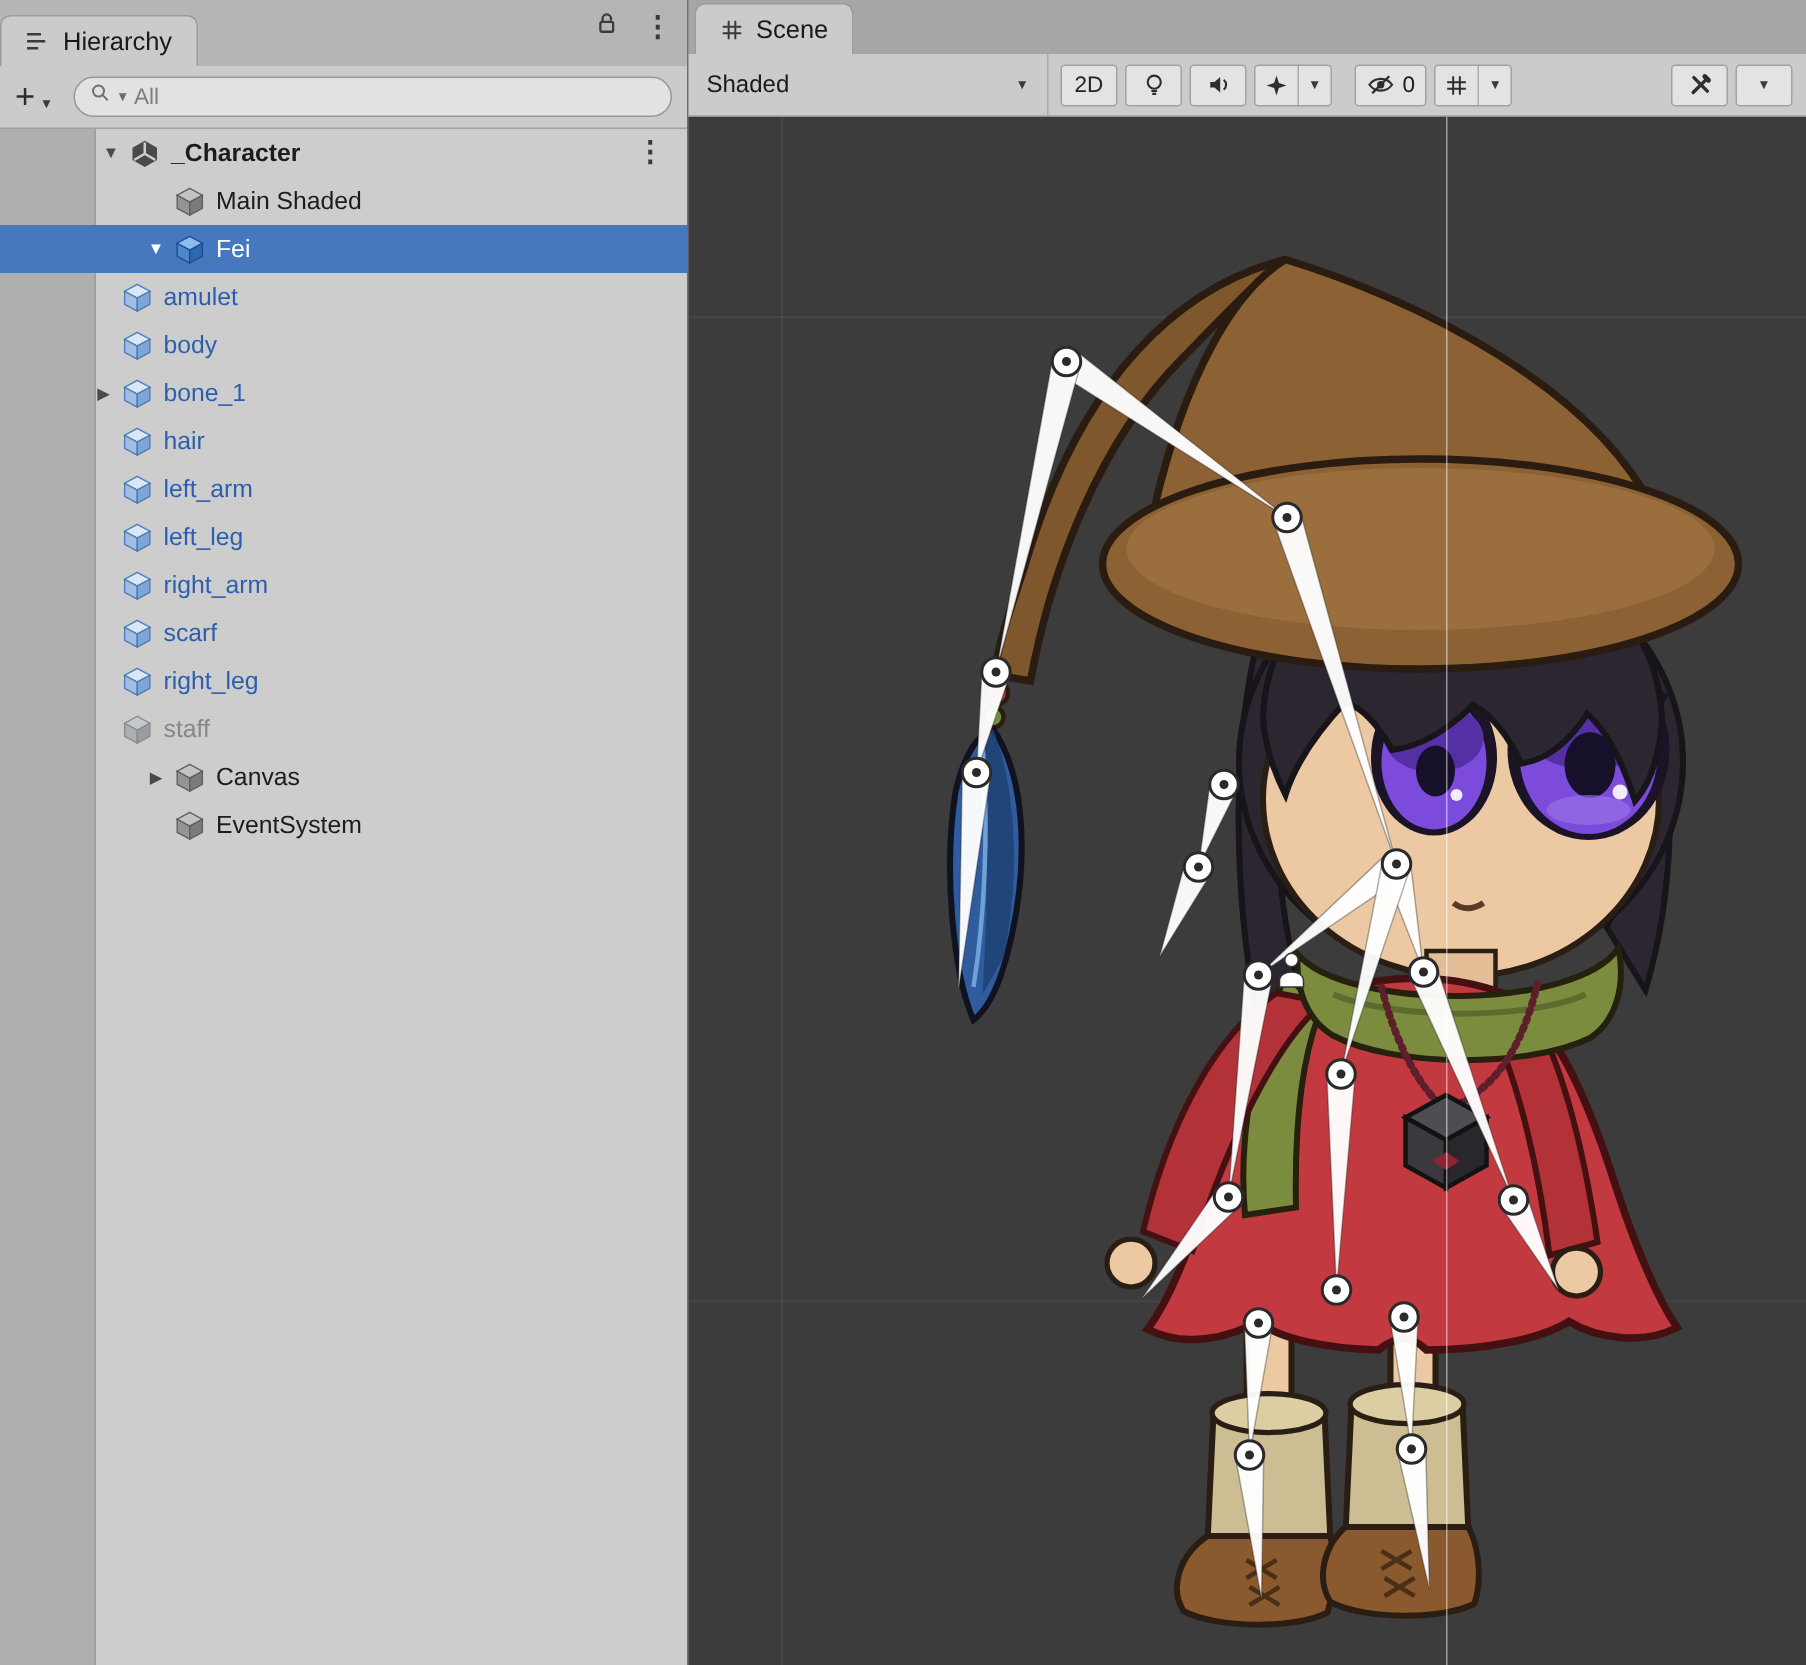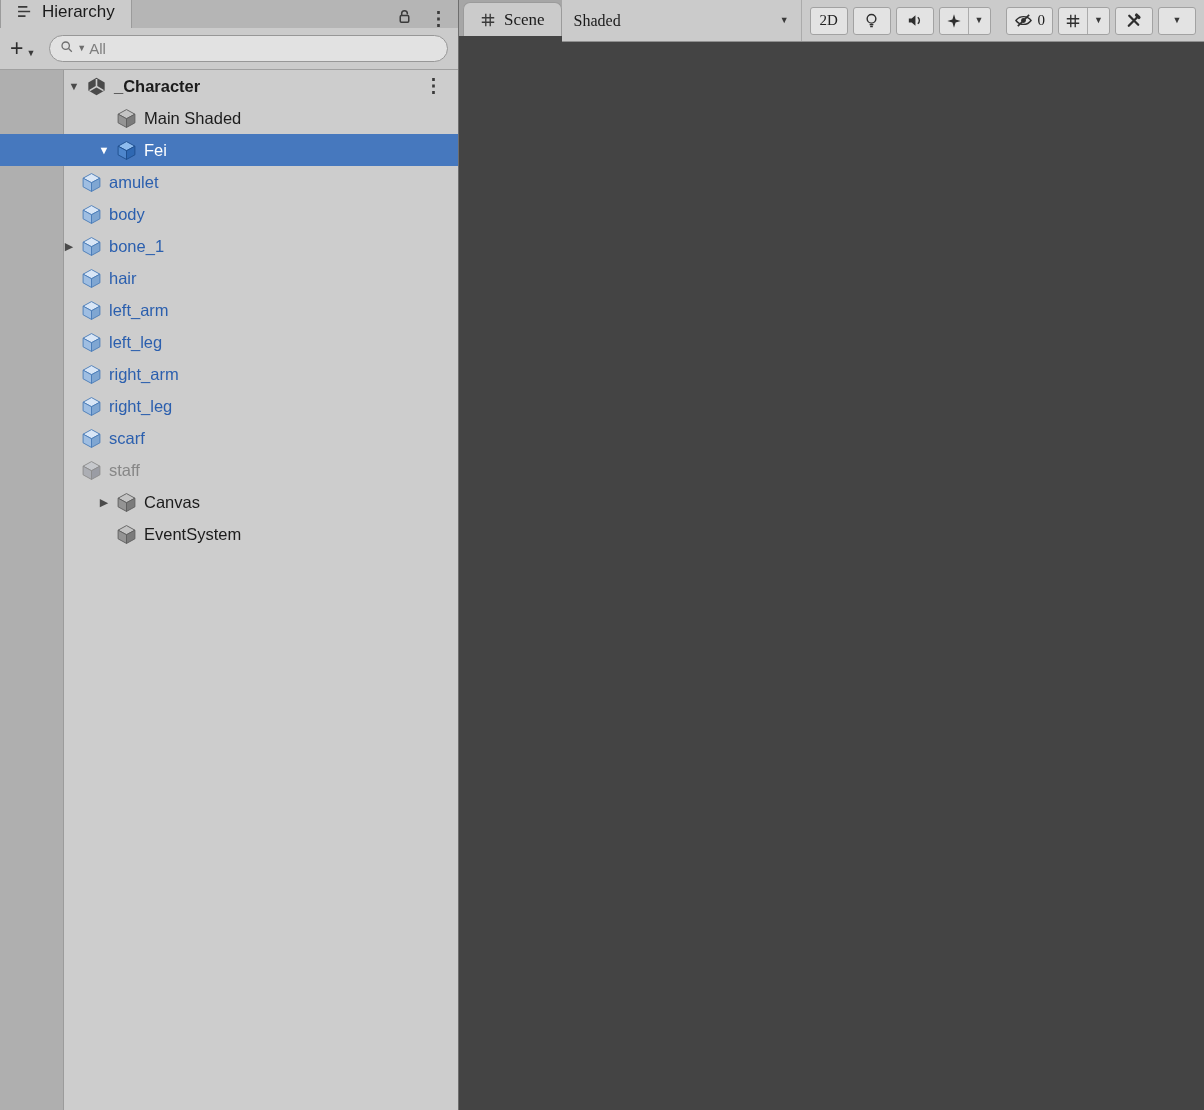--- a/index.html
+++ b/index.html
@@ -1,21 +1,21 @@
 <!DOCTYPE html>
 <html><head>
 <meta charset="utf-8">
 <style>
   * { box-sizing: border-box; margin: 0; padding: 0; }
   body { font-family: "Liberation Sans", sans-serif; background: #444; }
   .app { width: 1204px; height: 1110px; display: flex; overflow: hidden; }
 
   
   .h-panel { width: 459px; display: flex; flex-direction: column; background: #CDCDCD; border-right: 1px solid #6E6E6E; }
-  .tabbar { height: 28px; background: #B5B5B5; display: flex; align-items: flex-end; position: relative; flex: none; }
+  .tabbar { height: 44px; background: #B5B5B5; display: flex; align-items: flex-end; position: relative; flex: none; }
   .tab { height: 34px; background: #CBCBCB; border: 1px solid #9B9B9B; border-bottom: none; border-radius: 7px 7px 0 0; display: flex; align-items: center; gap: 8px; padding: 0 16px; font-size: 17px; color: #1A1A1A; }
   .tab .t-ico { display: flex; align-items: center; }
   .tab-actions { position: absolute; right: 10px; top: 0; height: 36px; display: flex; align-items: center; gap: 16px; }
   .kebab-glyph { font-size: 19px; color: #3A3A3A; font-weight: bold; line-height: 1; }
 
   .h-toolbar { height: 42px; background: #CBCBCB; border-bottom: 1px solid #A0A0A0; display: flex; align-items: center; padding: 0 10px; flex: none; }
   .add-btn { display: flex; align-items: baseline; gap: 3px; color: #2E2E2E; margin-right: 14px; cursor: default; }
   .add-btn .plus { font-size: 23px; line-height: 1; }
   .caret { font-size: 9px; color: #3A3A3A; line-height: 1; }
   .search { flex: 1; height: 27px; background: #E2E2E2; border: 1px solid #979797; border-radius: 14px; display: flex; align-items: center; padding: 0 10px; gap: 3px; }
@@ -44,21 +44,21 @@
   .gutter-ico.eye { left: 6px; }
   .gutter-ico.hand { left: 36px; }
 
   
   .cube-gray  { --ct:#C4C4C4; --cl:#949494; --cr:#7B7B7B; --cs:#5F5F5F; }
   .cube-bluelite { --ct:#D9E6F6; --cl:#9FBEE2; --cr:#7FA6D2; --cs:#4A7CB8; }
   .cube-blue  { --ct:#8FBCEE; --cl:#4E86CC; --cr:#2F68B2; --cs:#1F4E8E; }
   .cube-faded { --ct:#C6C8CC; --cl:#ACAEB4; --cr:#9A9CA4; --cs:#8C8C8C; }
 
   
-  .s-panel { flex: 1; display: flex; flex-direction: row; min-width: 0; font-family: Liberation Serif, serif; }
+  .s-panel { flex: 1; display: flex; flex-direction: column; min-width: 0; }
   .s-tabbar { height: 36px; background: #A6A6A6; display: flex; align-items: flex-end; flex: none; }
   .s-tabbar .tab { margin-left: 4px; }
   .s-toolbar { height: 42px; background: #CBCBCB; border-bottom: 1px solid #8F8F8F; display: flex; align-items: center; flex: none; padding-right: 4px; }
   .shading { width: 240px; height: 100%; display: flex; align-items: center; justify-content: space-between; padding: 0 12px; border-right: 1px solid #ABABAB; color: #1A1A1A; font-size: 16px; margin-right: 8px; flex: none; }
   .tbtn { height: 28px; min-width: 38px; display: flex; align-items: center; justify-content: center; background: #E3E3E3; border: 1px solid #A2A2A2; border-radius: 3px; margin-right: 5px; padding: 0 7px; color: #222; font-size: 15px; flex: none; }
   .tbtn svg { display: block; }
   .tbtn .seg { display: flex; align-items: center; justify-content: center; padding: 0 6px; height: 100%; }
   .tbtn.split { padding: 0; }
   .tbtn.split .seg + .seg { border-left: 1px solid #ABABAB; }
   .gap-l { margin-left: 10px; }
@@ -229,31 +229,31 @@
         <span class="label">right_arm</span>
       </div>
 
       <div class="row d2 prefab">
         <span class="arrow"></span>
         <span class="obj-icon cube-bluelite">
             <svg>
               <use href="#cube"></use>
             </svg>
           </span>
+        <span class="label">scarf</span>
+      </div>
+
+      <div class="row d2 prefab">
+        <span class="arrow"></span>
+        <span class="obj-icon cube-bluelite">
+            <svg>
+              <use href="#cube"></use>
+            </svg>
+          </span>
         <span class="label">right_leg</span>
-      </div>
-
-      <div class="row d2 prefab">
-        <span class="arrow"></span>
-        <span class="obj-icon cube-bluelite">
-            <svg>
-              <use href="#cube"></use>
-            </svg>
-          </span>
-        <span class="label">scarf</span>
       </div>
 
       <div class="row d2 disabled">
         <span class="arrow"></span>
         <span class="obj-icon cube-faded">
             <svg>
               <use href="#cube"></use>
             </svg>
           </span>
         <span class="label">staff</span>

